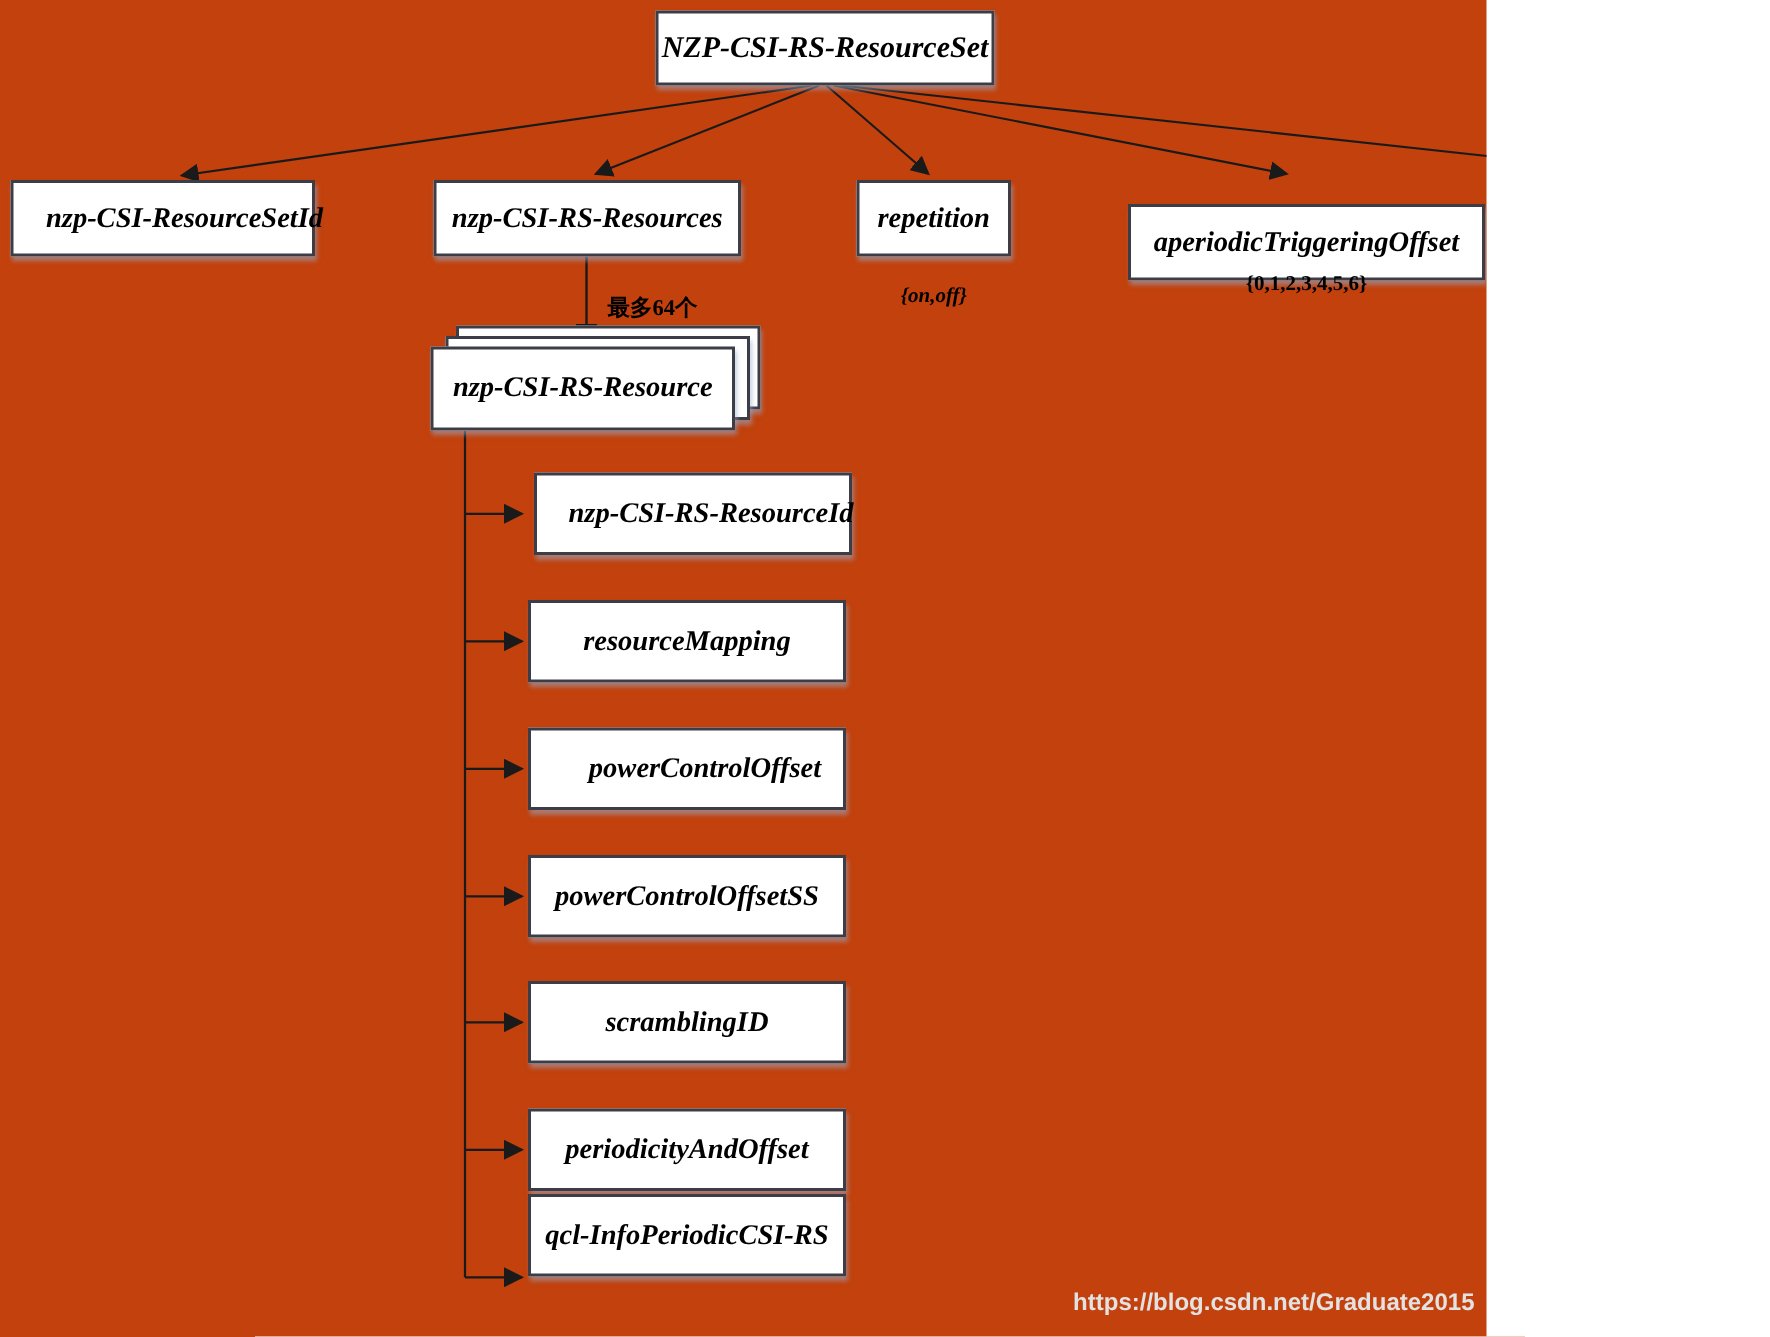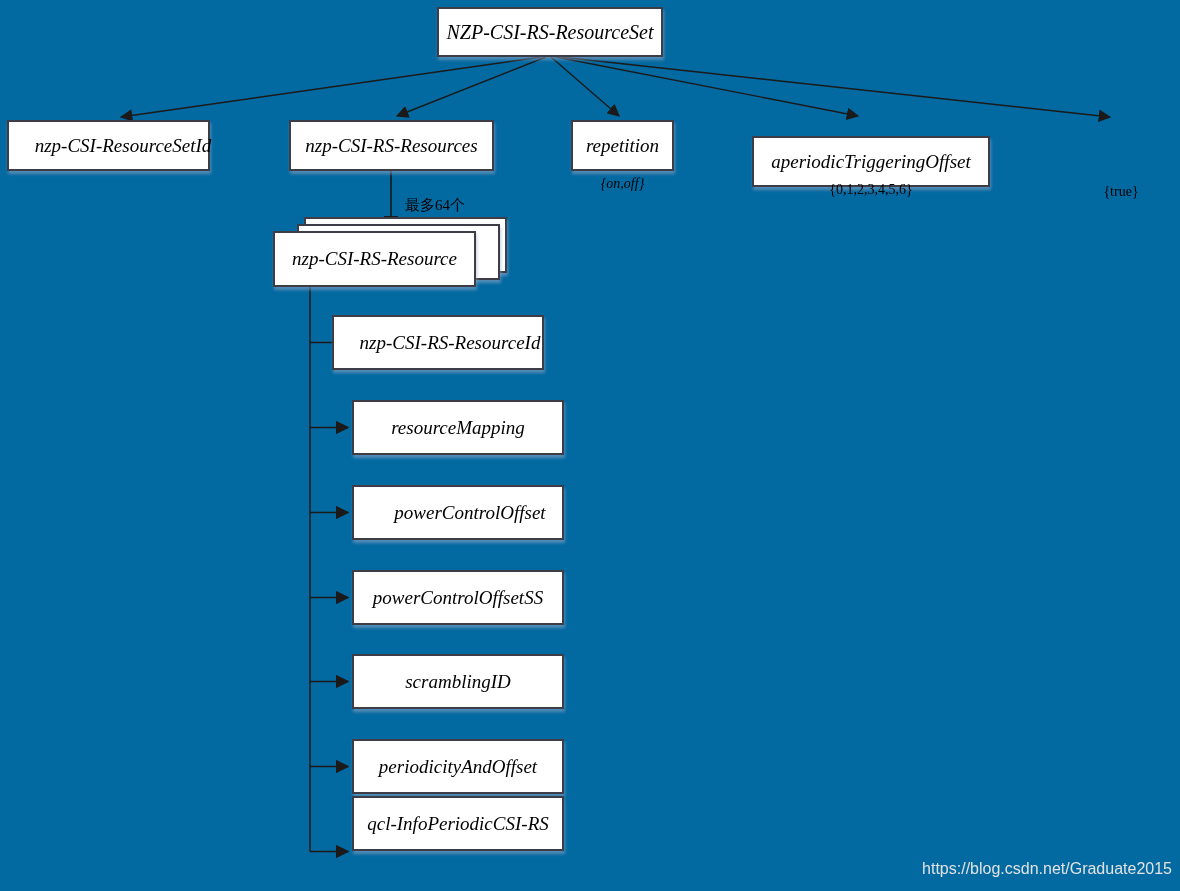--- a/index.html
+++ b/index.html
@@ -2,25 +2,26 @@
 <html><head>
 <meta charset="utf-8">
 <style>
   html, body {
     margin: 0;
     padding: 0;
     background: #ffffff;
   }
   #canvas {
     position: relative;
-    width: 1180px;
+    width: 991px;
     height: 891px;
-    background: #0369a1;
+    background: #c2410c;
     overflow: hidden;
     font-family: "Liberation Serif", "DejaVu Serif", serif;
+    font-weight: bold;
   }
   #connectors {
     position: absolute;
     left: 0; top: 0;
     width: 1180px; height: 891px;
     z-index: 0;
   }
   .node {
     position: absolute;
     box-sizing: border-box;
@@ -110,33 +111,33 @@
 
   <div class="node" style="left:7px; top:120px; width:203px; height:51px;padding-left:29px;">nzp-CSI-ResourceSetId</div>
 
   <div class="node" style="left:571px; top:120px; width:103px; height:51px;">repetition</div>
 
   <div class="node" style="left:289px; top:120px; width:205px; height:51px;">nzp-CSI-RS-Resources</div>
 
   <div class="node" style="left:752px; top:136px; width:238px; height:51px;">aperiodicTriggeringOffset</div>
 
 
-  <div class="value-label italic" style="left:571px; top:176px; width:103px;">{on,off}</div>
+  <div class="value-label italic" style="left:571px; top:190px; width:103px;">{on,off}</div>
 
   <div class="value-label" style="left:752px; top:182px; width:238px;">{0,1,2,3,4,5,6}</div>
 
   <div class="value-label" style="left:1070px; top:184px; width:102px;">{true}</div>
 
   <div class="note-label" style="left:405px; top:196px;">最多64个</div>
 
   <div class="stack-layer stack-back" style="left:304px; top:217px; width:203px; height:56px;"></div>
   <div class="stack-layer stack-mid" style="left:297px; top:224px; width:203px; height:56px;"></div>
-  <div class="node stack-front" style="left:273px; top:231px; width:203px; height:56px; z-index:3;">nzp-CSI-RS-Resource</div>
+  <div class="node stack-front" style="left:287px; top:231px; width:203px; height:56px; z-index:3;">nzp-CSI-RS-Resource</div>
 
-  <div class="node" style="left:332px; top:315px; width:212px; height:55px;padding-left:24px;">nzp-CSI-RS-ResourceId</div>
+  <div class="node" style="left:356px; top:315px; width:212px; height:55px;padding-left:24px;">nzp-CSI-RS-ResourceId</div>
 
   <div class="node" style="left:352px; top:400px; width:212px; height:55px;">resourceMapping</div>
 
   <div class="node" style="left:352px; top:485px; width:212px; height:55px;padding-left:24px;">powerControlOffset</div>
 
   <div class="node" style="left:352px; top:570px; width:212px; height:55px;">powerControlOffsetSS</div>
 
   <div class="node" style="left:352px; top:654px; width:212px; height:55px;">scramblingID</div>
 
   <div class="node" style="left:352px; top:739px; width:212px; height:55px;">periodicityAndOffset</div>

